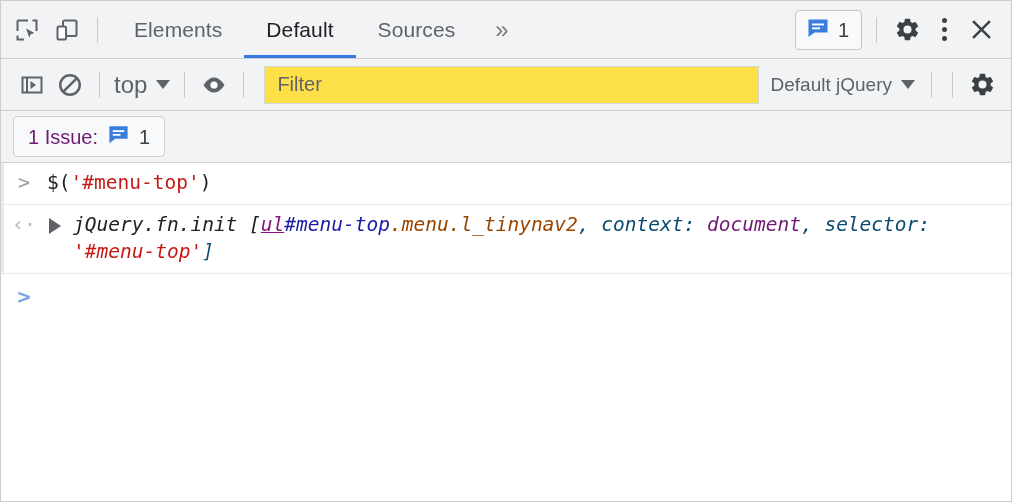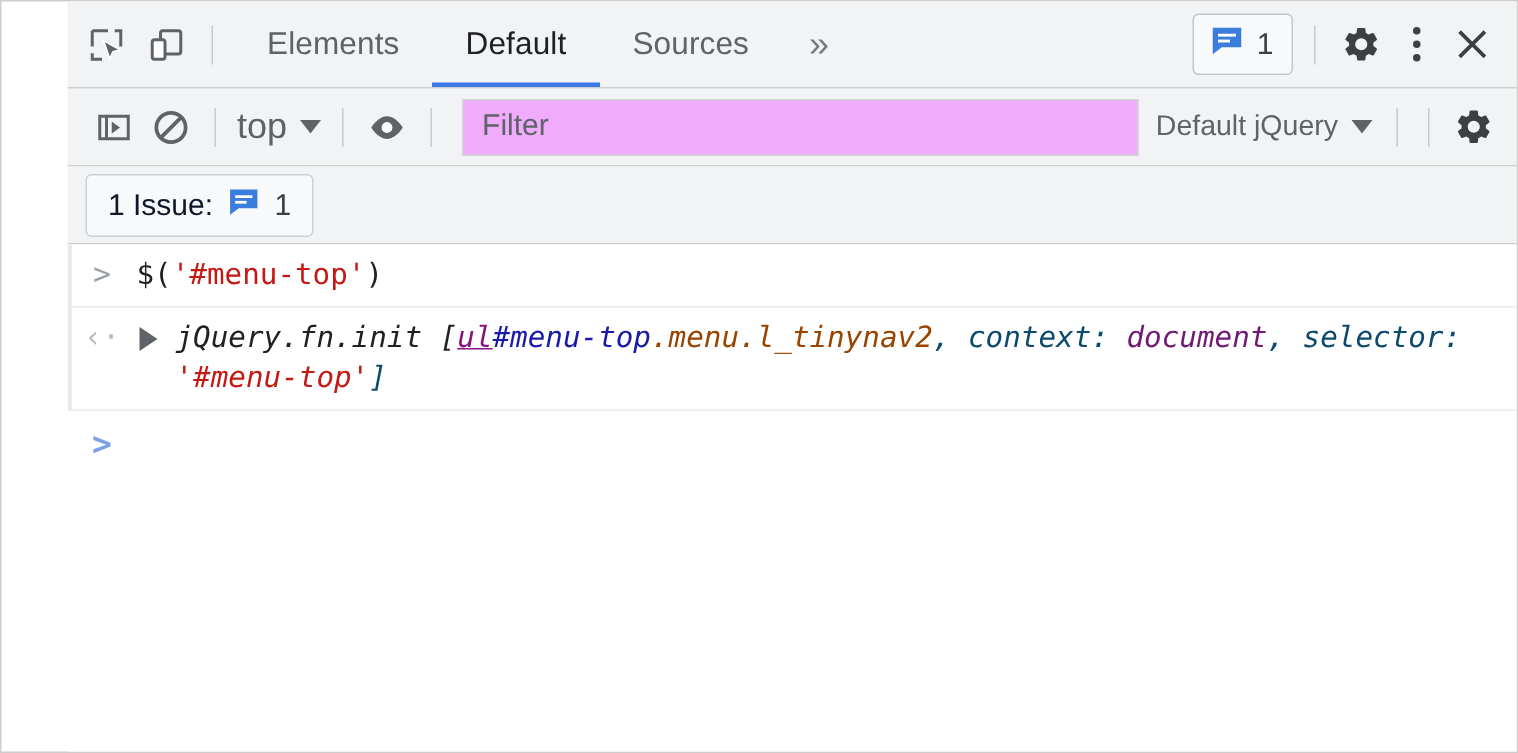--- a/index.html
+++ b/index.html
@@ -15,21 +15,20 @@
     -webkit-font-smoothing: antialiased;
   }
   .devtools {
     width: 1012px;
     height: 502px;
     display: flex;
     flex-direction: column;
     background: #ffffff;
     box-sizing: border-box;
     border: 1px solid #cdcdcd;
-    padding-left: 44px;
   }
 
   
   .tabbar {
     height: 58px;
     min-height: 58px;
     background: #f1f3f4;
     display: flex;
     align-items: center;
     border-bottom: 1px solid #cdcfd1;
@@ -154,21 +153,21 @@
     width: 0;
     height: 0;
     border-left: 7px solid transparent;
     border-right: 7px solid transparent;
     border-top: 9px solid #5f6368;
     display: block;
   }
   .filter-box {
     flex: 1 1 auto;
     height: 38px;
-    background: #f0abfc;
+    background: #fde047;
     border: 1px solid #d2d4d6;
     display: flex;
     align-items: center;
     padding: 0 12px;
     box-sizing: border-box;
     margin: 0 2px 0 10px;
     min-width: 0;
   }
   .filter-box span {
     font-size: 20px;
@@ -199,21 +198,21 @@
     display: flex;
     align-items: center;
     gap: 9px;
     border: 1px solid #cdcfd1;
     border-radius: 4px;
     background: #f8f9fa;
     padding: 6px 14px;
   }
   .issue-chip .label {
     font-size: 20px;
-    color: #0f172a;
+    color: #701a75;
     line-height: 1;
   }
   .issue-chip .count {
     font-size: 20px;
     color: #3c4043;
     line-height: 1;
   }
 
   
   .console-body {

